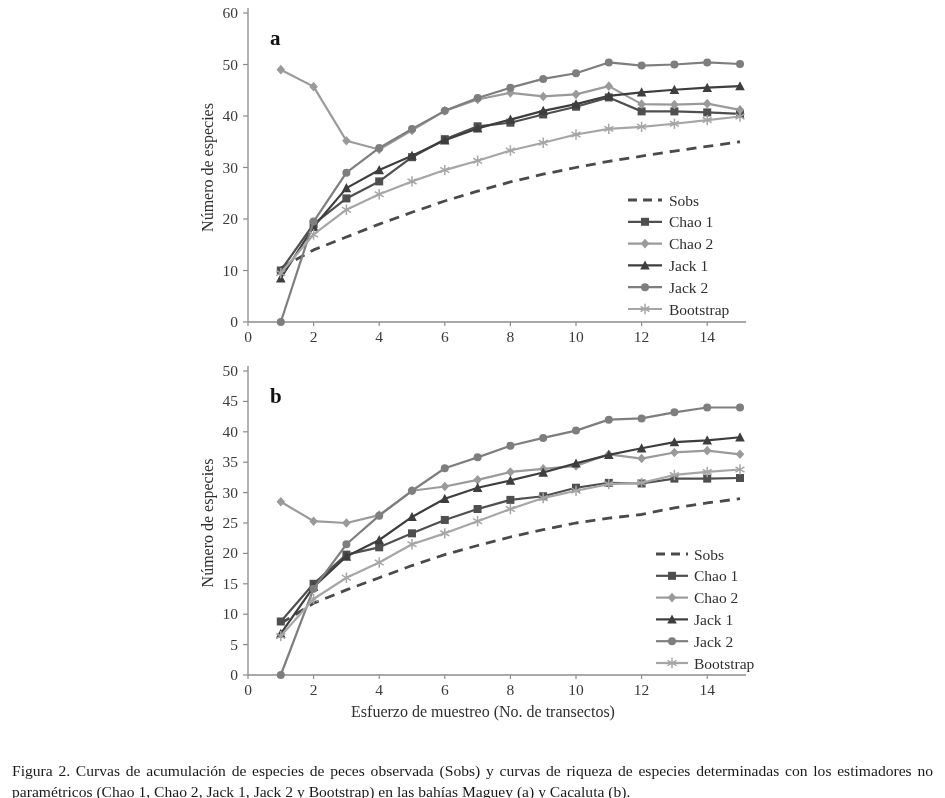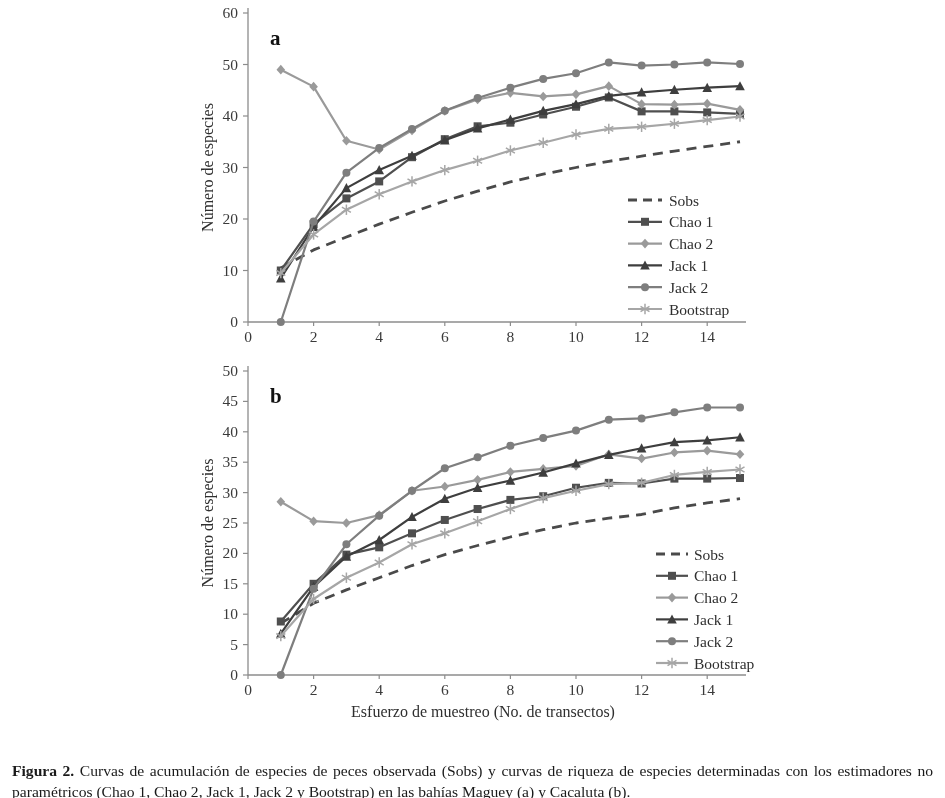--- a/index.html
+++ b/index.html
@@ -1,21 +1,21 @@
 <!DOCTYPE html>
 <html><head>
 <meta charset="utf-8">
 <style>
   html,body{margin:0;padding:0;background:#ffffff;}
   .fig{position:relative;width:945px;height:798px;background:#ffffff;overflow:hidden;
        font-family:"Liberation Serif","DejaVu Serif",serif;}
   .charts{position:absolute;left:0;top:0;}
   .caption{position:absolute;left:12px;top:744px;width:921px;text-align:justify;
            font-size:15.6px;line-height:21.5px;color:#1a1a1a;}
-  .caption b{font-weight:bold;}
+  .caption b{font-weight:normal;}
   svg text{font-family:"Liberation Serif","DejaVu Serif",serif;}
 </style>
 </head>
 <body>
 
 <div class="fig">
   <svg id="charts-svg" class="charts" width="945" height="740" viewBox="0 0 945 740">
       <g>
         <g stroke="#8c8c8c" stroke-width="1.3">
           <line x1="248" y1="8" x2="248" y2="322"></line>

